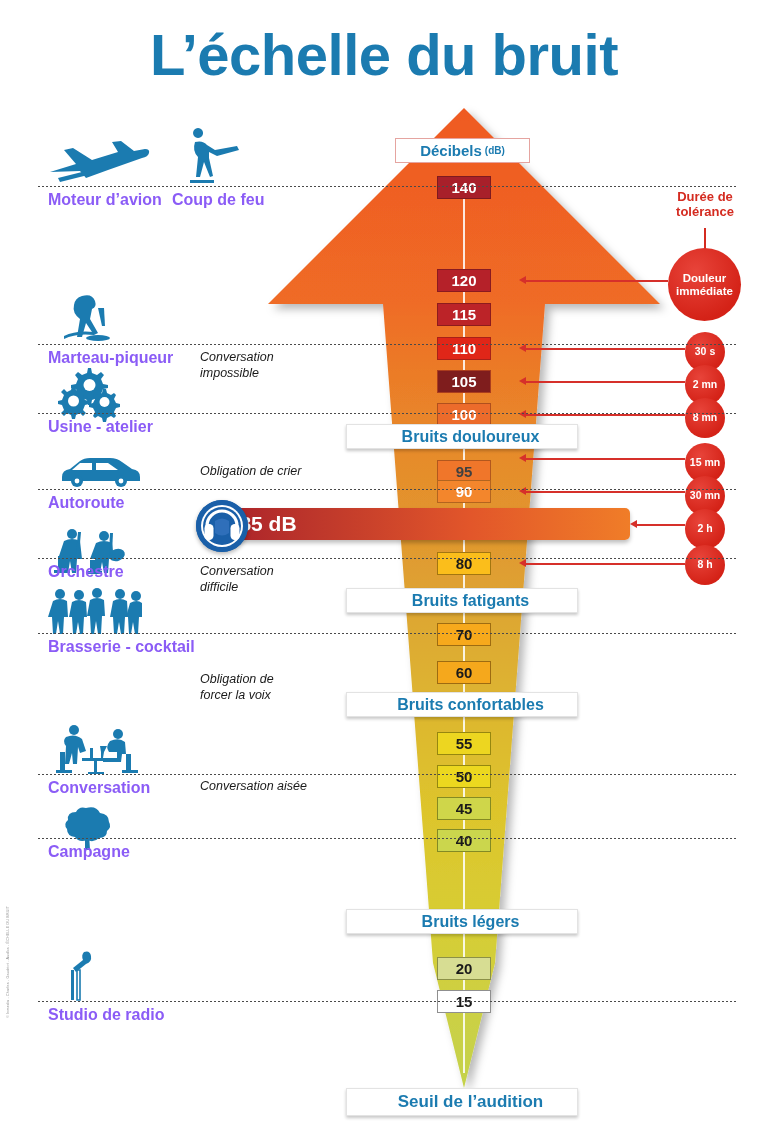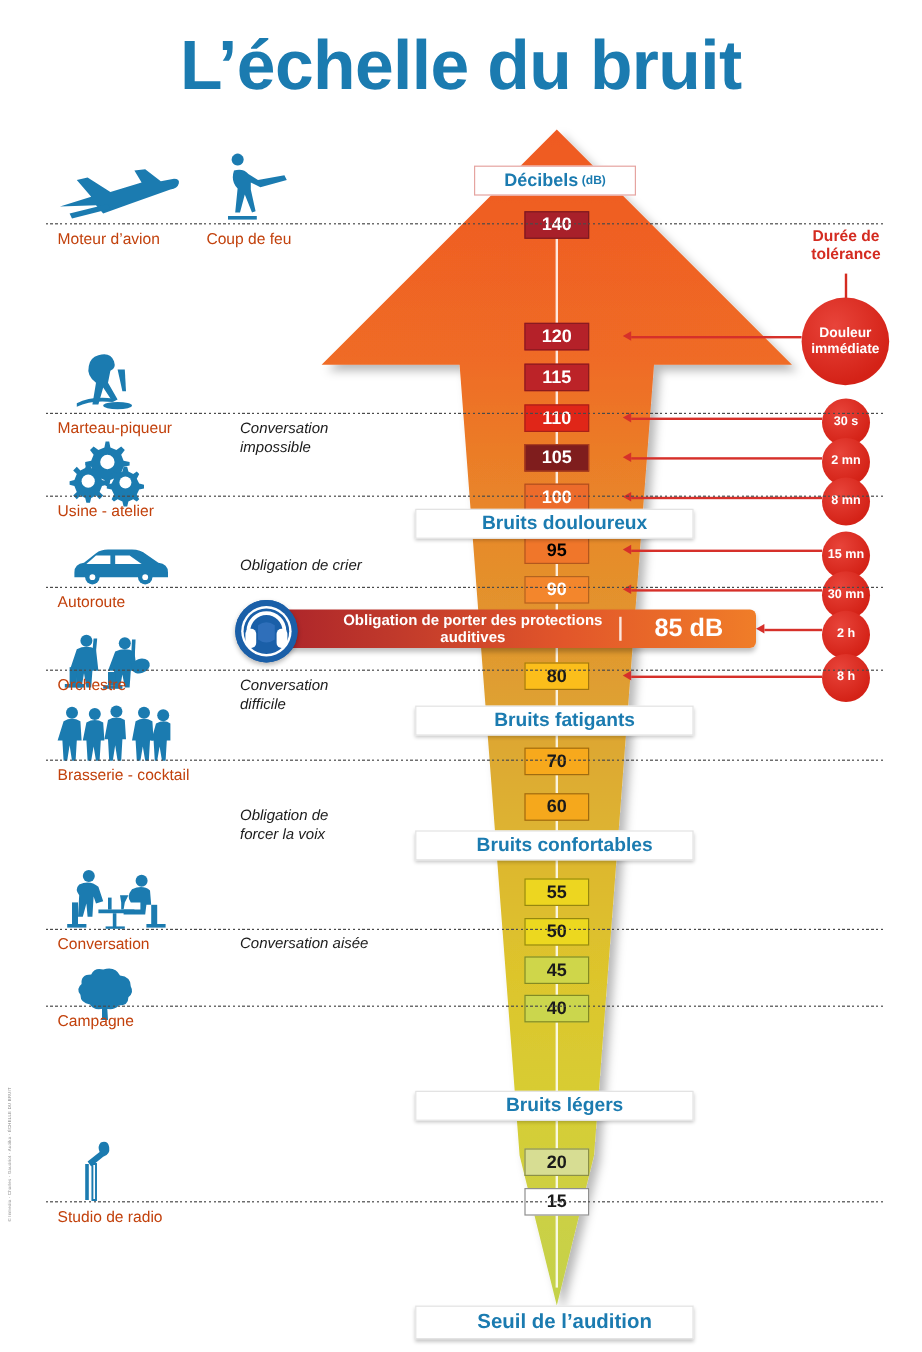--- a/index.html
+++ b/index.html
@@ -94,21 +94,21 @@
   .arrowhead{
     width:0;height:0;border-top:4.5px solid transparent;
     border-bottom:4.5px solid transparent;border-right:7px solid #d6302a;
   }
 
   
   .dotline{
     left:38px;width:698px;height:1px;
     background-image:repeating-linear-gradient(to right,#4a4a4a 0 2px,transparent 2px 4px);
   }
-  .lbl{font-size:13px;font-weight:normal;color:#c2410c;left:48px;}
+  .lbl{font-size:16px;font-weight:bold;color:#8b5cf6;left:48px;}
   .note{font-size:12.5px;font-style:italic;color:#1a1a1a;left:200px;line-height:1.25;}
 
   
   .sil{fill:#1b7bb0;}
   svg{display:block;overflow:visible;}
 
   
   #credit{
     left:6px;top:1018px;
     transform:rotate(-90deg);transform-origin:0 0;
@@ -149,41 +149,40 @@
   <span class="t">Décibels</span>
   <span class="u">(dB)</span>
 </div>
 
 <div class="abs badge" style="left:464px;top:176px;background:#a8202a;color:#fff;border-color:#7e1a1f;">140</div>
 <div class="abs badge" style="left:464px;top:269px;background:#b52129;color:#fff;border-color:#8a1a20;">120</div>
 <div class="abs badge" style="left:464px;top:303px;background:#bc2328;color:#fff;border-color:#8d1b1d;">115</div>
 <div class="abs badge" style="left:464px;top:337px;background:#e02618;color:#fff;border-color:#a82118;">110</div>
 <div class="abs badge" style="left:464px;top:370px;background:#7f1d1d;color:#fff;border-color:#ab3d1d;">105</div>
 <div class="abs badge" style="left:464px;top:403px;background:#ec6b2b;color:#fff;border-color:#b04f1d;">100</div>
-<div class="abs badge" style="left:464px;top:447px;background:#f0762a;color:#000000;border-color:#b2571d;">95</div>
+<div class="abs badge" style="left:464px;top:460px;background:#f0762a;color:#404040;border-color:#b2571d;">95</div>
 <div class="abs badge" style="left:464px;top:480px;background:#f3862c;color:#fff;border-color:#b3641f;">90</div>
 <div class="abs badge" style="left:464px;top:552px;background:#fbbe1b;color:#1a1a1a;border-color:#a3760f;">80</div>
 <div class="abs badge" style="left:464px;top:623px;background:#f7a91c;color:#1a1a1a;border-color:#9e6c11;">70</div>
 <div class="abs badge" style="left:464px;top:661px;background:#f5a81c;color:#1a1a1a;border-color:#9d6b11;">60</div>
 <div class="abs badge" style="left:464px;top:732px;background:#edd620;color:#1a1a1a;border-color:#96870f;">55</div>
 <div class="abs badge" style="left:464px;top:765px;background:#ecd81f;color:#1a1a1a;border-color:#94880f;">50</div>
 <div class="abs badge" style="left:464px;top:797px;background:#cfd64a;color:#1a1a1a;border-color:#848a22;">45</div>
 <div class="abs badge" style="left:464px;top:829px;background:#cbd64d;color:#1a1a1a;border-color:#828a24;">40</div>
 <div class="abs badge" style="left:464px;top:911px;background:#bef264;color:#1a1a1a;border-color:#808926;font-style:italic;">35</div>
 <div class="abs badge" style="left:464px;top:957px;background:#d7dd93;color:#1a1a1a;border-color:#8b9047;">20</div>
 <div class="abs badge" style="left:464px;top:990px;background:#ffffff;color:#1a1a1a;border-color:#8f8f8f;">15</div>
 
 <div class="abs catbar" style="left:346px;top:424px;width:232px;">Bruits douloureux</div>
 <div class="abs catbar" style="left:346px;top:588px;width:232px;">Bruits fatigants</div>
 <div class="abs catbar" style="left:346px;top:692px;width:232px;">Bruits confortables</div>
 <div class="abs catbar" style="left:346px;top:909px;width:232px;">Bruits légers</div>
 <div class="abs catbar" style="left:346px;top:1088px;width:232px;height:28px;font-size:17px;">Seuil de l’audition</div>
 
 <div class="abs" id="banner">
-  <span class="txt">Obligation de porter des protections auditives</span>
   <span class="sep"></span>
   <span class="val">85 dB</span>
 </div>
 <div class="abs" id="ear-icon">
   <svg width="52" height="52" viewBox="0 0 52 52">
     <circle cx="26" cy="26" r="26" fill="#1a5fa8"></circle>
     <circle cx="26" cy="26" r="21" fill="#ffffff"></circle>
     <circle cx="26" cy="26" r="19" fill="#1a5fa8"></circle>
     <path d="M11,26 a15,15 0 0 1 30,0" fill="none" stroke="#ffffff" stroke-width="3.2"></path>
     <rect x="8.5" y="24" width="9" height="16" rx="4.2" fill="#ffffff"></rect>

